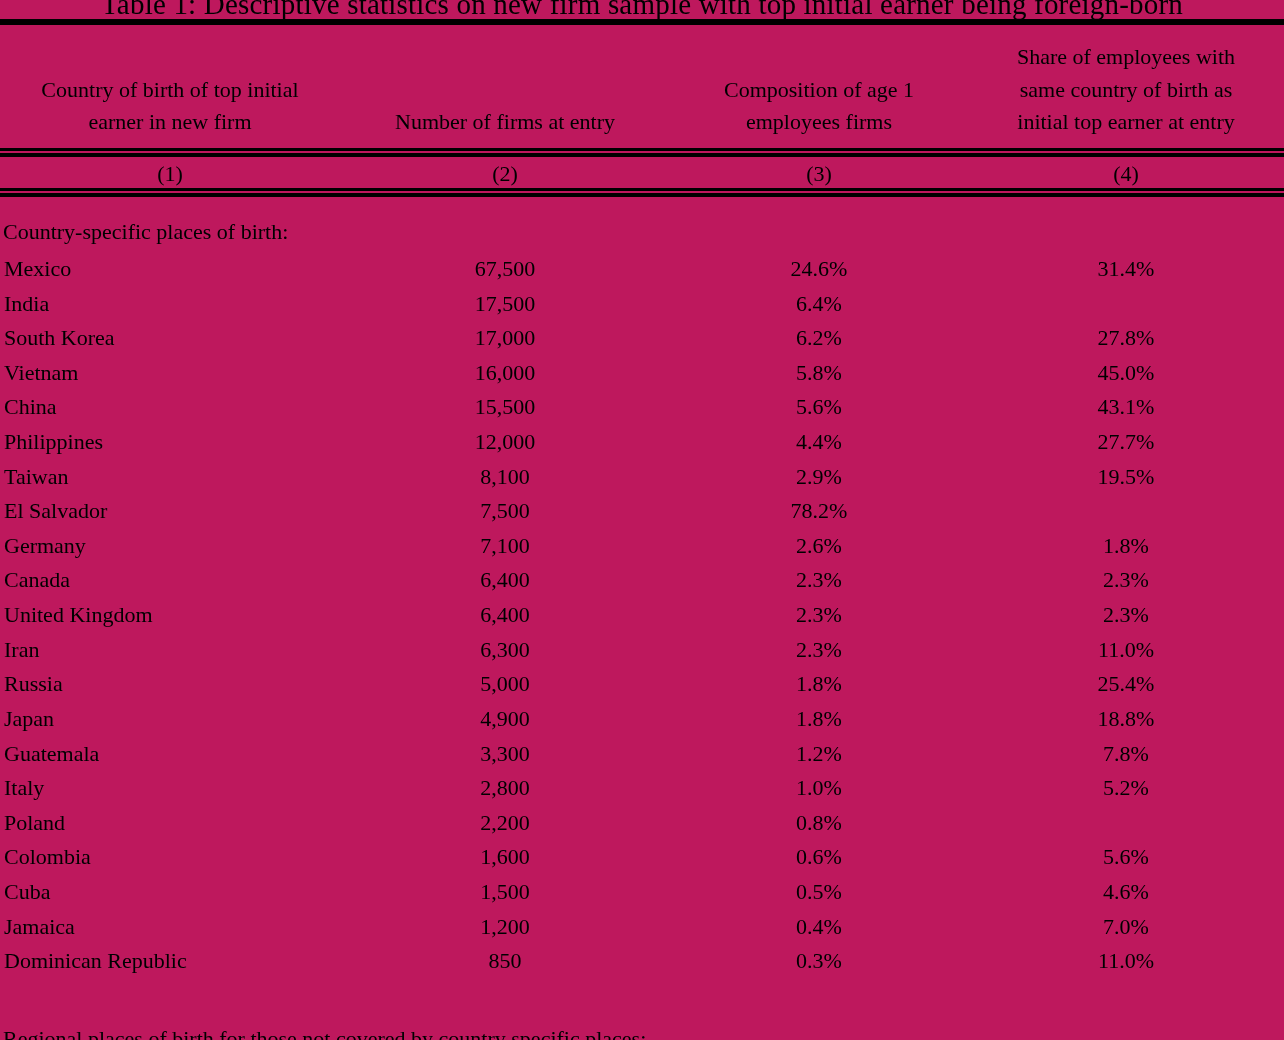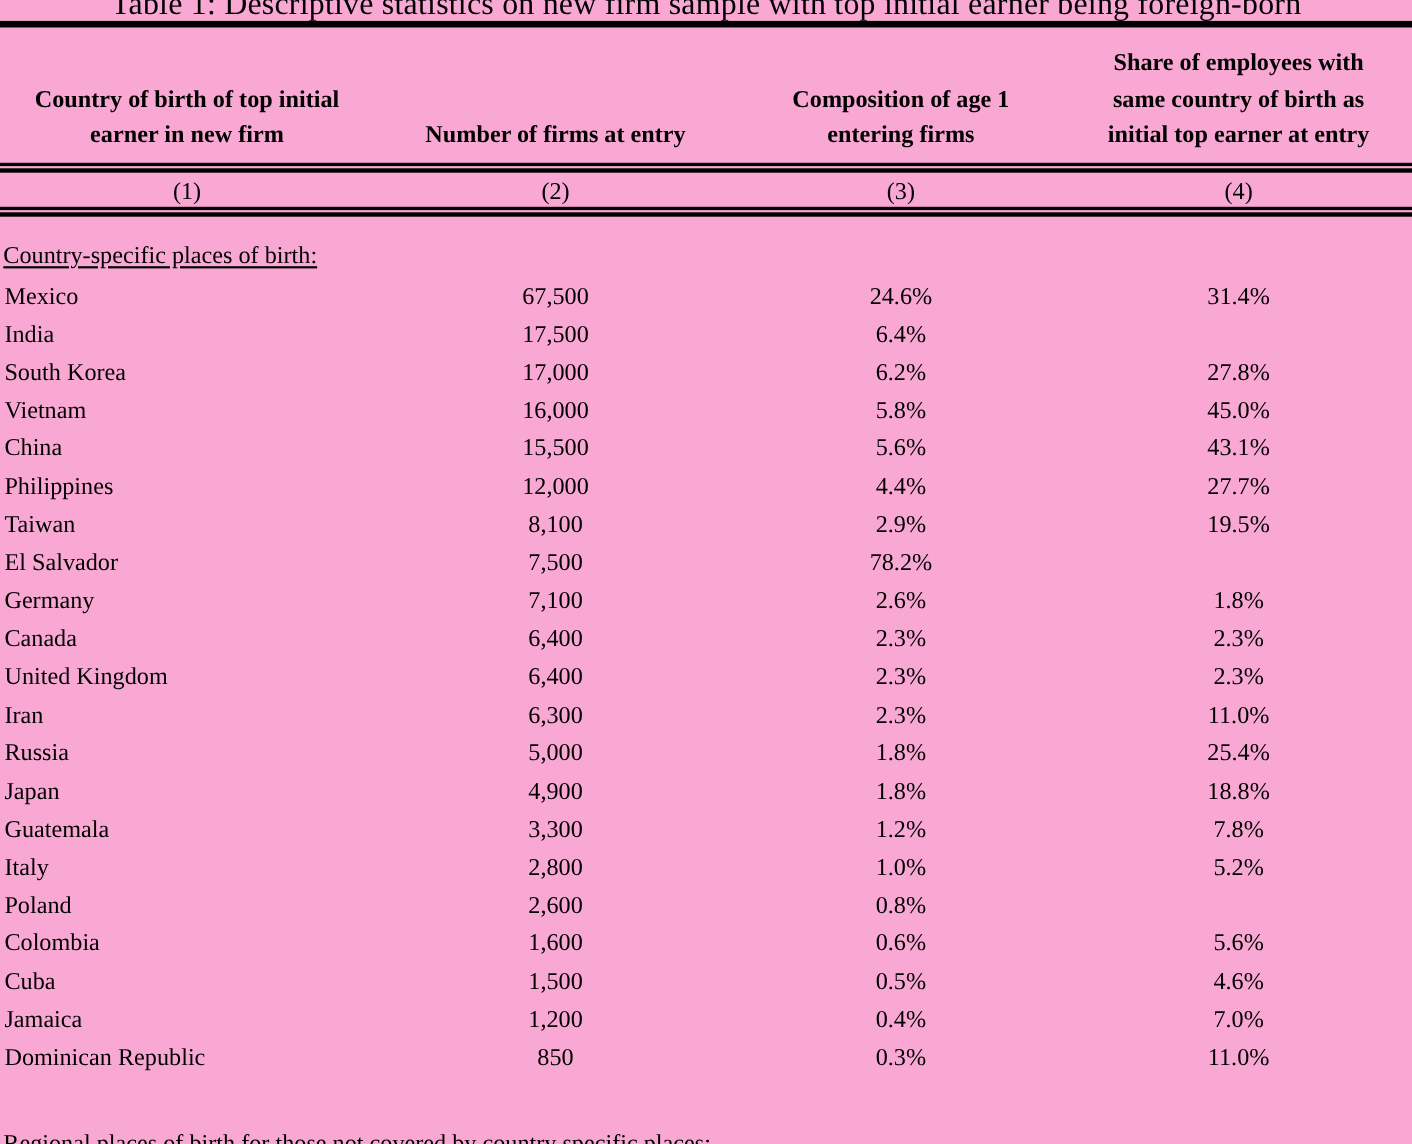--- a/index.html
+++ b/index.html
@@ -1,21 +1,21 @@
 <!DOCTYPE html>
 <html><head>
 <meta charset="utf-8">
 <style>
   html, body { margin: 0; padding: 0; background: #ffffff; }
   .page {
     position: relative;
     width: 1284px;
     height: 1040px;
     overflow: hidden;
-    background: #f9a8d4;
+    background: #be185d;
     color: #000000;
     font-family: "Liberation Serif", "DejaVu Serif", serif;
   }
   .title {
     position: absolute;
     top: -12px;
     left: 0;
     width: 100%;
     text-align: center;
     font-size: 29px;
@@ -38,21 +38,21 @@
   }
   .header-row {
     position: absolute;
     top: 41px;
     left: 0;
     font-size: 22px;
     line-height: 32.5px;
     align-items: end;
     text-align: center;
   }
-  .header-row .hcell { display: block; font-weight: bold; }
+  .header-row .hcell { display: block; }
   .hl { display: block; }
   .dblrule { position: absolute; left: 0; width: 100%; }
   .dblrule .l1 { height: 3px; background: #000; }
   .dblrule .gap { height: 2px; background: transparent; }
   .dblrule .l2 { height: 4px; background: #000; }
   .dblrule-top { top: 148px; }
   .dblrule-bottom { top: 188px; }
   .numbers-row {
     position: absolute;
     top: 160px;
@@ -60,21 +60,20 @@
     font-size: 22px;
     line-height: 28px;
     text-align: center;
   }
   .section-heading {
     position: absolute;
     top: 219px;
     left: 3px;
     font-size: 22px;
     line-height: 26px;
-    text-decoration: underline;
     text-underline-offset: 3px;
   }
   .body-rows {
     position: absolute;
     top: 252px;
     left: 0;
     width: 1280px;
   }
   .trow {
     height: 34.62px;
@@ -107,21 +106,21 @@
   <div class="grid header-row">
     <div class="hcell">
         <span class="hl">Country of birth of top initial</span>
         <span class="hl">earner in new firm</span>
       </div>
     <div class="hcell">
         <span class="hl">Number of firms at entry</span>
       </div>
     <div class="hcell">
         <span class="hl">Composition of age 1</span>
-        <span class="hl">entering firms</span>
+        <span class="hl">employees firms</span>
       </div>
     <div class="hcell">
         <span class="hl">Share of employees with</span>
         <span class="hl">same country of birth as</span>
         <span class="hl">initial top earner at entry</span>
       </div>
   </div>
 
   <div class="dblrule dblrule-top">
     <div class="l1"></div>
@@ -234,21 +233,21 @@
         <div class="c3">7.8%</div>
       </div>
       <div class="grid trow">
         <div class="c0">Italy</div>
         <div class="c1">2,800</div>
         <div class="c2">1.0%</div>
         <div class="c3">5.2%</div>
       </div>
       <div class="grid trow">
         <div class="c0">Poland</div>
-        <div class="c1">2,600</div>
+        <div class="c1">2,200</div>
         <div class="c2">0.8%</div>
       </div>
       <div class="grid trow">
         <div class="c0">Colombia</div>
         <div class="c1">1,600</div>
         <div class="c2">0.6%</div>
         <div class="c3">5.6%</div>
       </div>
       <div class="grid trow">
         <div class="c0">Cuba</div>

